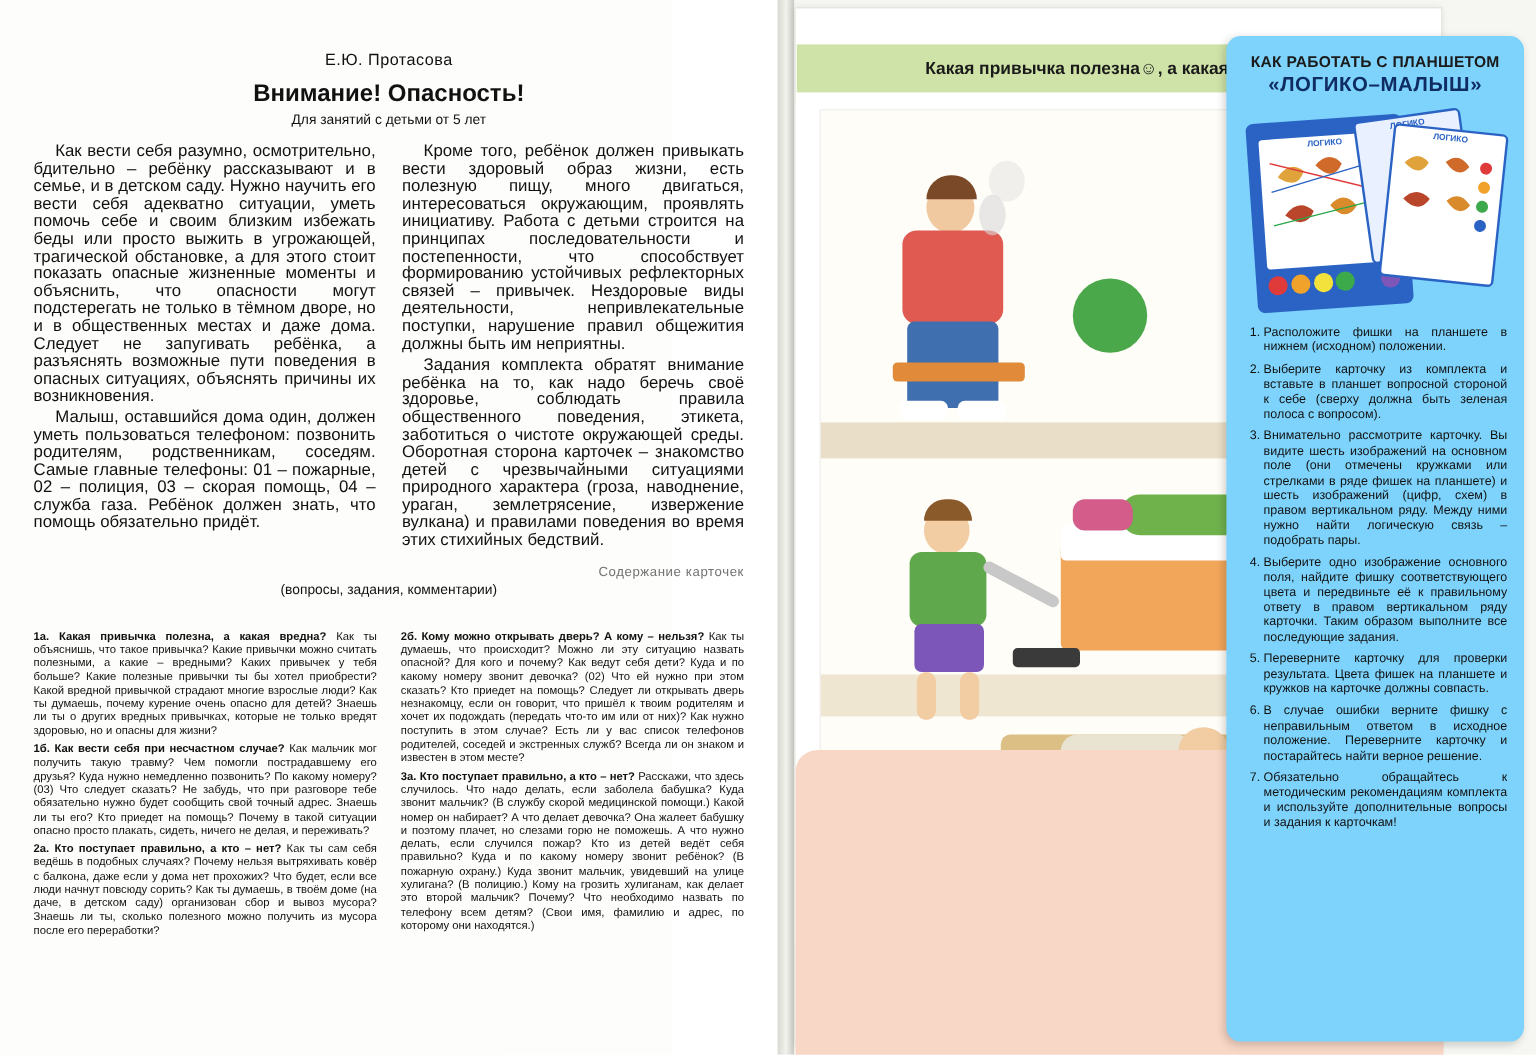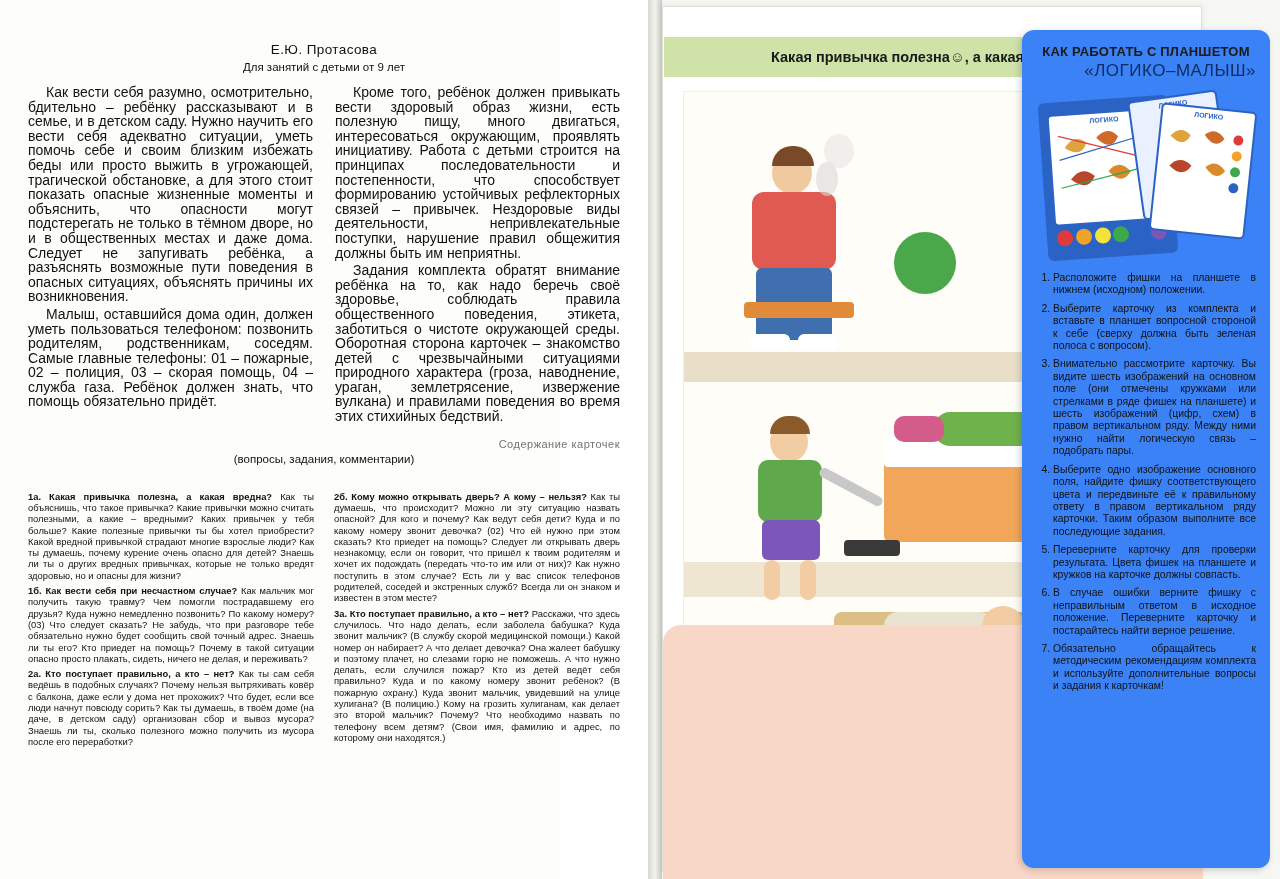--- a/index.html
+++ b/index.html
@@ -188,38 +188,38 @@
     width: 540px; height: 256px;
     background: #f9d7c6;
     border-radius: 18px 0 0 0;
   }
 
   
   .instr {
     position: absolute;
     left: 1022px; top: 30px;
     width: 248px; height: 838px;
-    background: #3b82f6;
+    background: #7dd3fc;
     border-radius: 12px;
     box-shadow: -2px 2px 7px rgba(0,0,0,.18);
     padding: 14px 14px 10px 14px;
   }
   .instr h1 {
     margin: 0;
     font-size: 13px;
     font-weight: bold;
     text-align: center;
     color: #1a1a1a;
     letter-spacing: .2px;
   }
   .instr h2 {
     margin: 2px 0 0 0;
     font-size: 17px;
-    font-weight: normal;
-    text-align: right;
+    font-weight: bold;
+    text-align: center;
     color: #0f2d63;
     letter-spacing: .5px;
   }
   .tablet-img {
     position: relative;
     margin: 8px auto 8px auto;
     width: 218px; height: 175px;
   }
   .tab-main {
     position: absolute; left: 6px; top: 10px;
@@ -276,21 +276,22 @@
 </style>
 </head>
 <body>
 
 <div id="page">
 
   <div class="left-sheet">
     <div class="left-inner">
 
       <div class="author">Е.Ю. Протасова</div>
-      <div class="subtitle">Для занятий с детьми от 9 лет</div>
+      <div class="title">Внимание! Опасность!</div>
+      <div class="subtitle">Для занятий с детьми от 5 лет</div>
 
       <div class="cols">
         <div class="col">
           <p>Как вести себя разумно, осмотрительно, бдительно – ребёнку рассказывают и в семье, и в детском саду. Нужно научить его вести себя адекватно ситуации, уметь помочь себе и своим близким избежать беды или просто выжить в угрожающей, трагической обстановке, а для этого стоит показать опасные жизненные моменты и объяснить, что опасности могут подстерегать не только в тёмном дворе, но и в общественных местах и даже дома. Следует не запугивать ребёнка, а разъяснять возможные пути поведения в опасных ситуациях, объяснять причины их возникновения.</p>
           <p>Малыш, оставшийся дома один, должен уметь пользоваться телефоном: позвонить родителям, родственникам, соседям. Самые главные телефоны: 01 – пожарные, 02 – полиция, 03 – скорая помощь, 04 – служба газа. Ребёнок должен знать, что помощь обязательно придёт.</p>
         </div>
         <div class="col">
           <p>Кроме того, ребёнок должен привыкать вести здоровый образ жизни, есть полезную пищу, много двигаться, интересоваться окружающим, проявлять инициативу. Работа с детьми строится на принципах последовательности и постепенности, что способствует формированию устойчивых рефлекторных связей – привычек. Нездоровые виды деятельности, непривлекательные поступки, нарушение правил общежития должны быть им неприятны.</p>
           <p>Задания комплекта обратят внимание ребёнка на то, как надо беречь своё здоровье, соблюдать правила общественного поведения, этикета, заботиться о чистоте окружающей среды. Оборотная сторона карточек – знакомство детей с чрезвычайными ситуациями природного характера (гроза, наводнение, ураган, землетрясение, извержение вулкана) и правилами поведения во время этих стихийных бедствий.</p>
         </div>

